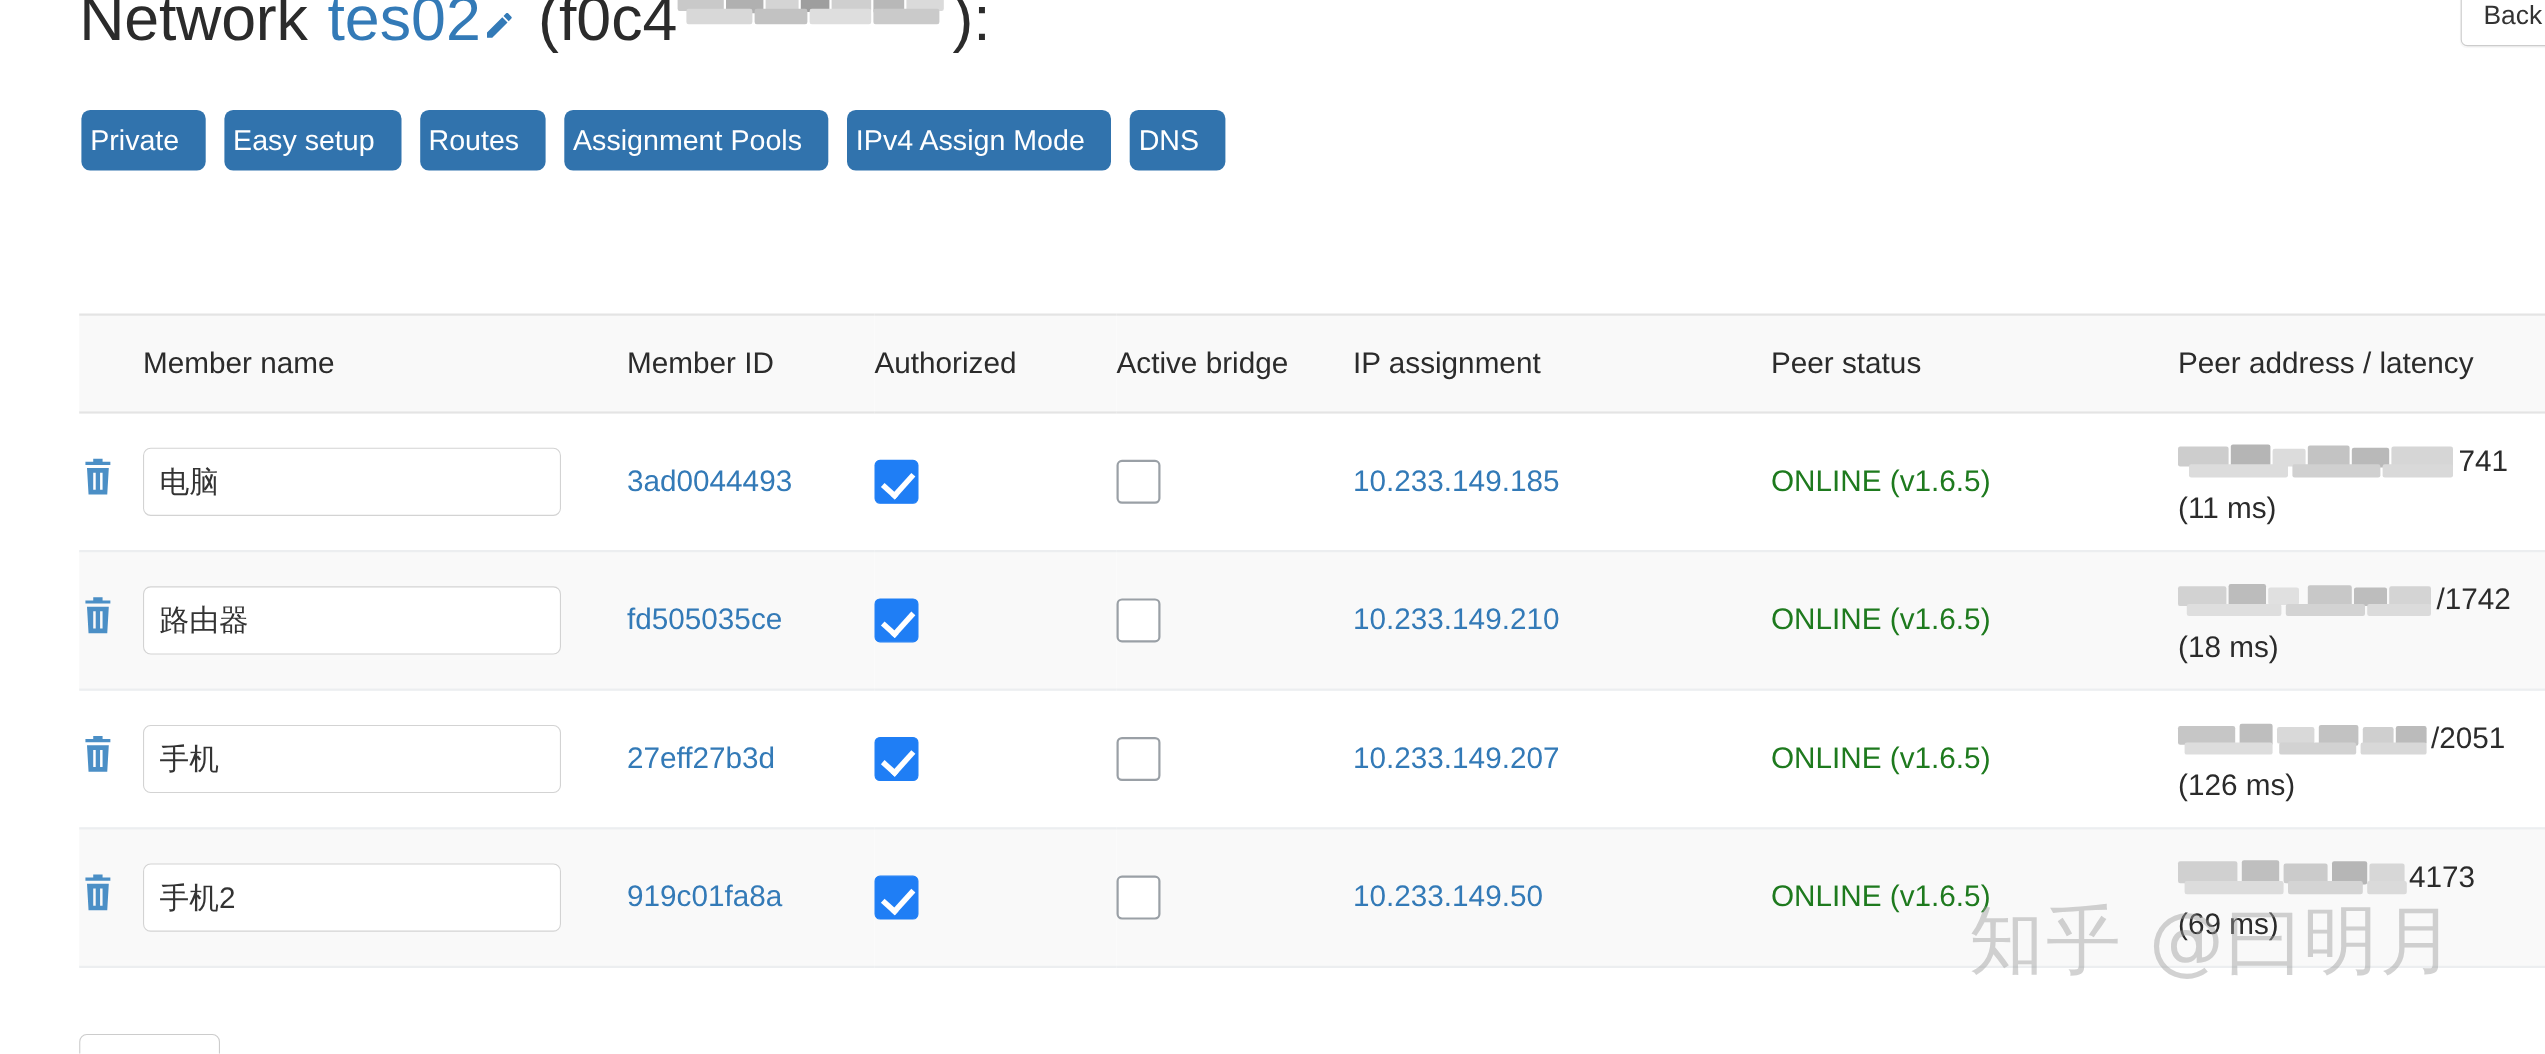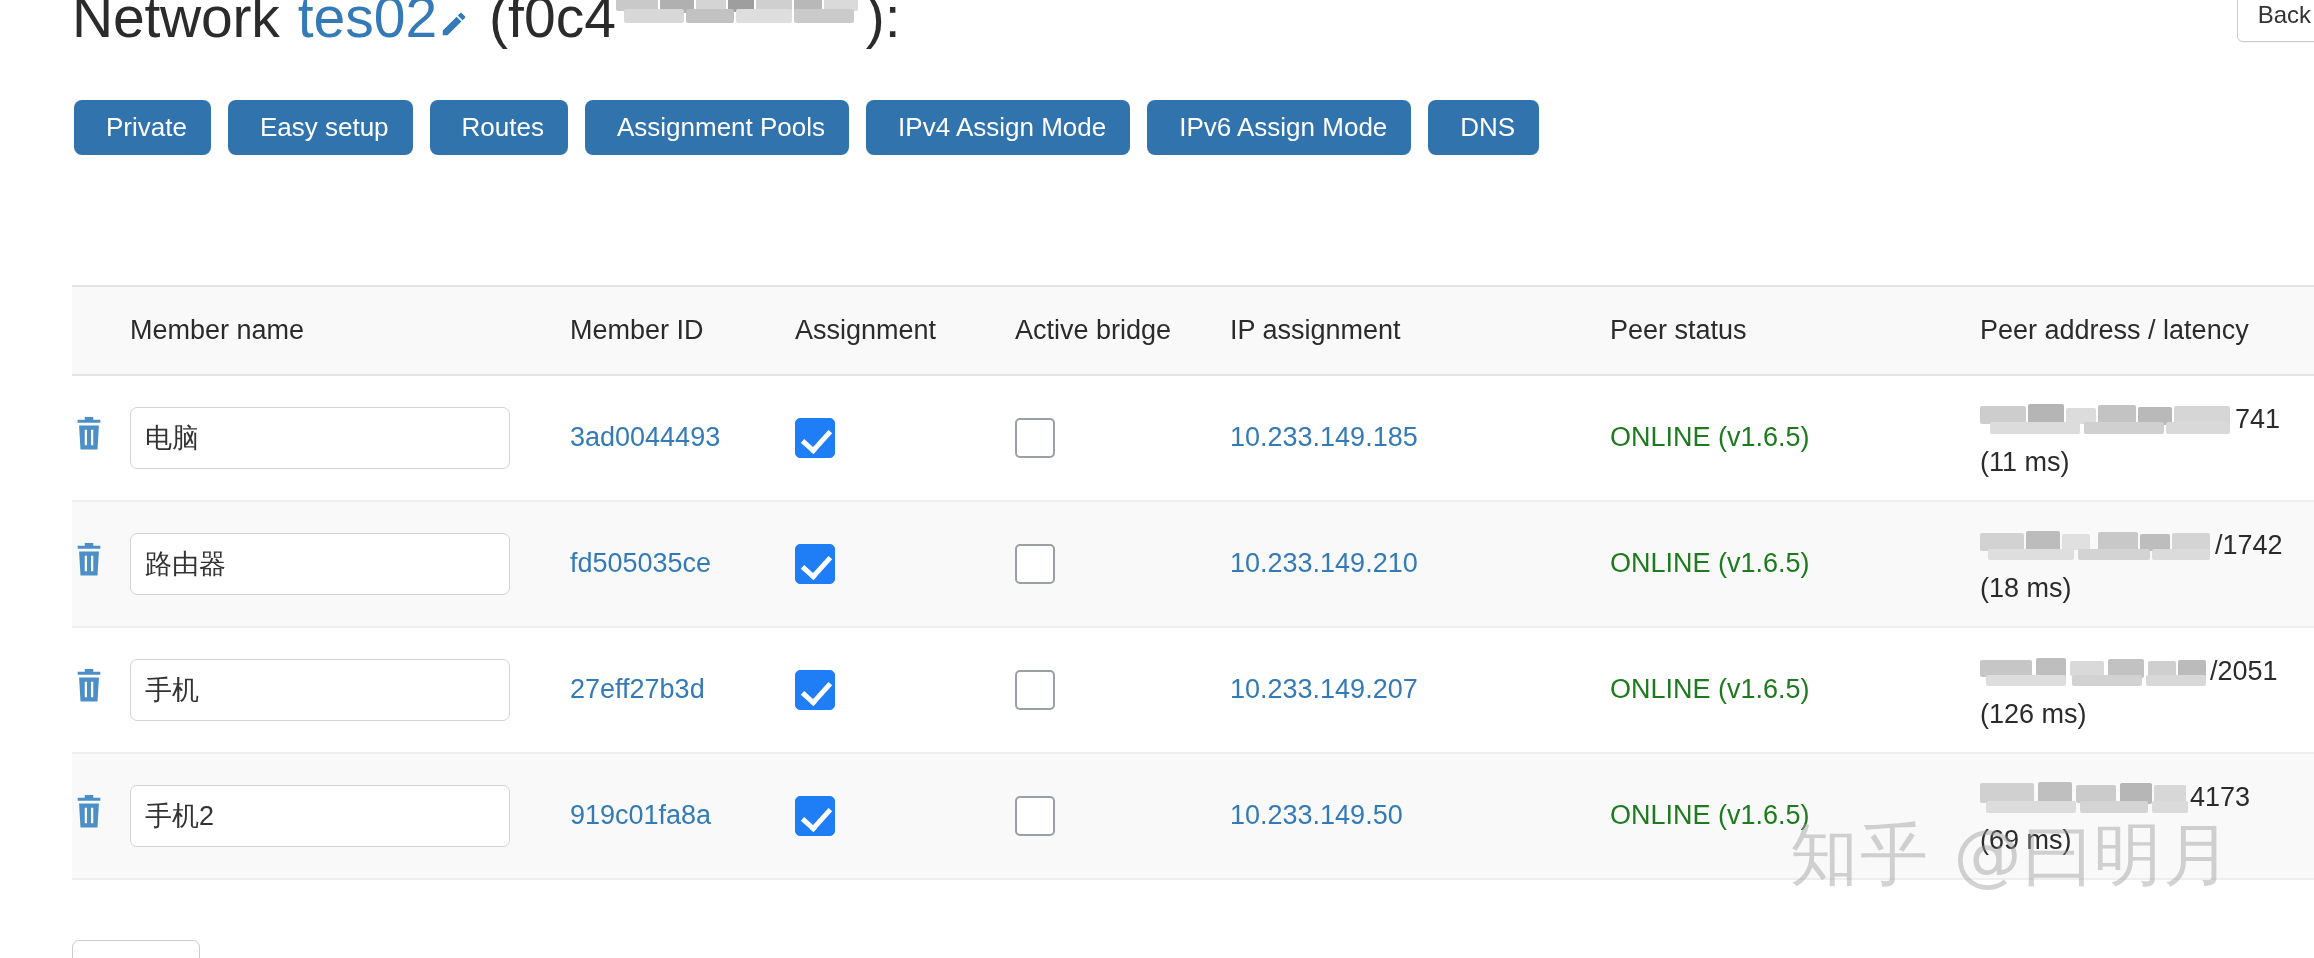--- a/index.html
+++ b/index.html
@@ -85,21 +85,21 @@
     display: flex;
     gap: 17px;
   }
   .tag-btn {
     background: #3173ad;
     color: #fff;
     border: none;
     border-radius: 8px;
     font-size: 26px;
     font-family: inherit;
-    padding: 14px 24px 15px 32px;
+    padding: 14px 24px 15px 8px;
     line-height: 1;
     white-space: nowrap;
     cursor: pointer;
   }
 
   
   .members-heading {
     position: absolute;
     left: 72px; top: 205px;
     font-size: 44px;
@@ -278,33 +278,32 @@
   </div>
 
   <button class="back-btn">Back</button>
 
   <div class="tagbar">
     <button class="tag-btn">Private</button>
     <button class="tag-btn">Easy setup</button>
     <button class="tag-btn">Routes</button>
     <button class="tag-btn">Assignment Pools</button>
     <button class="tag-btn">IPv4 Assign Mode</button>
-    <button class="tag-btn">IPv6 Assign Mode</button>
     <button class="tag-btn">DNS</button>
   </div>
 
 
   <div class="table-wrap">
     <table class="members">
       <thead>
         <tr>
           <th class="col-del"></th>
           <th class="col-name">Member name</th>
           <th class="col-id">Member ID</th>
-          <th class="col-auth">Assignment</th>
+          <th class="col-auth">Authorized</th>
           <th class="col-bridge">Active bridge</th>
           <th class="col-ip">IP assignment</th>
           <th class="col-peer">Peer status</th>
           <th class="col-addr">Peer address / latency</th>
         </tr>
       </thead>
       <tbody>
 
         <tr>
           <td>

